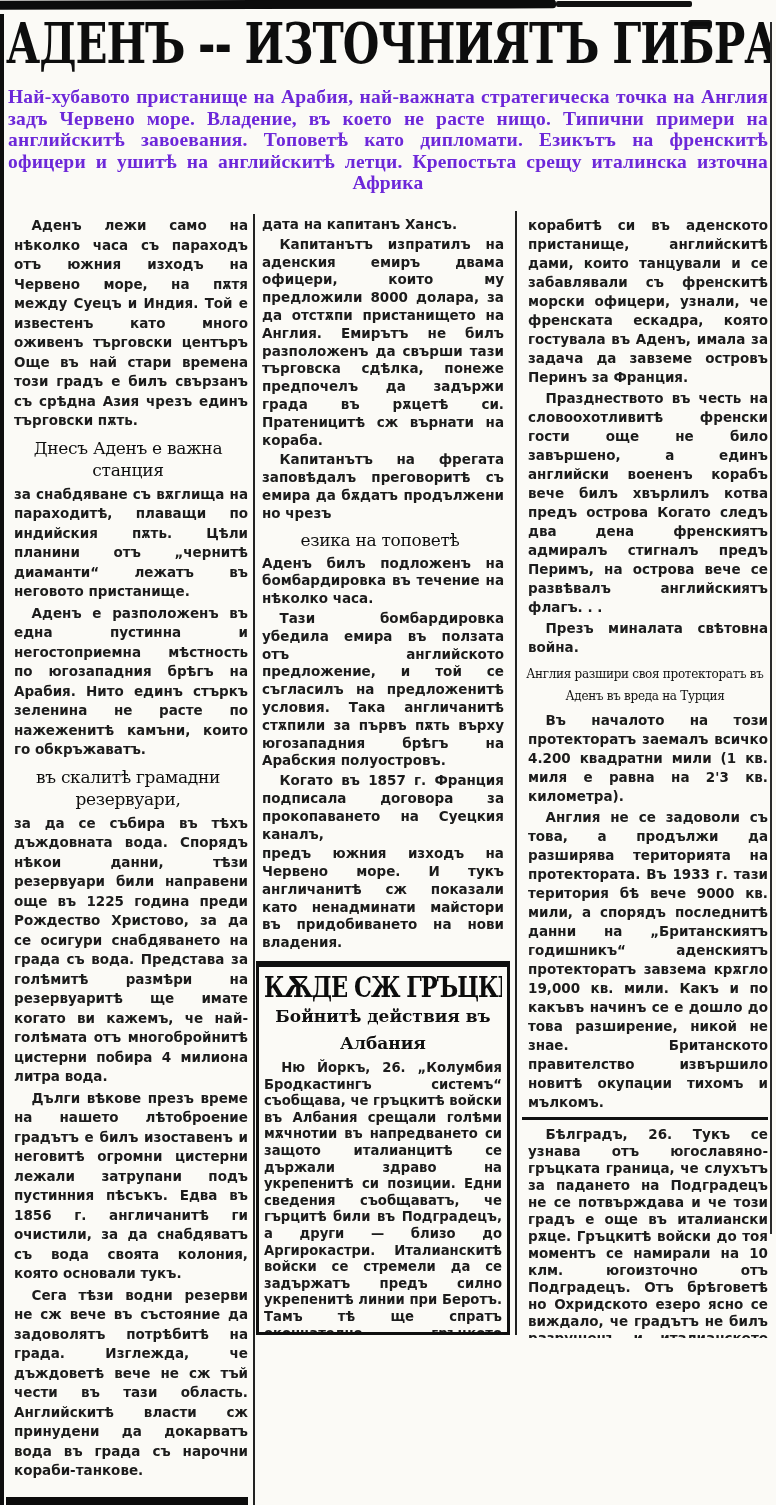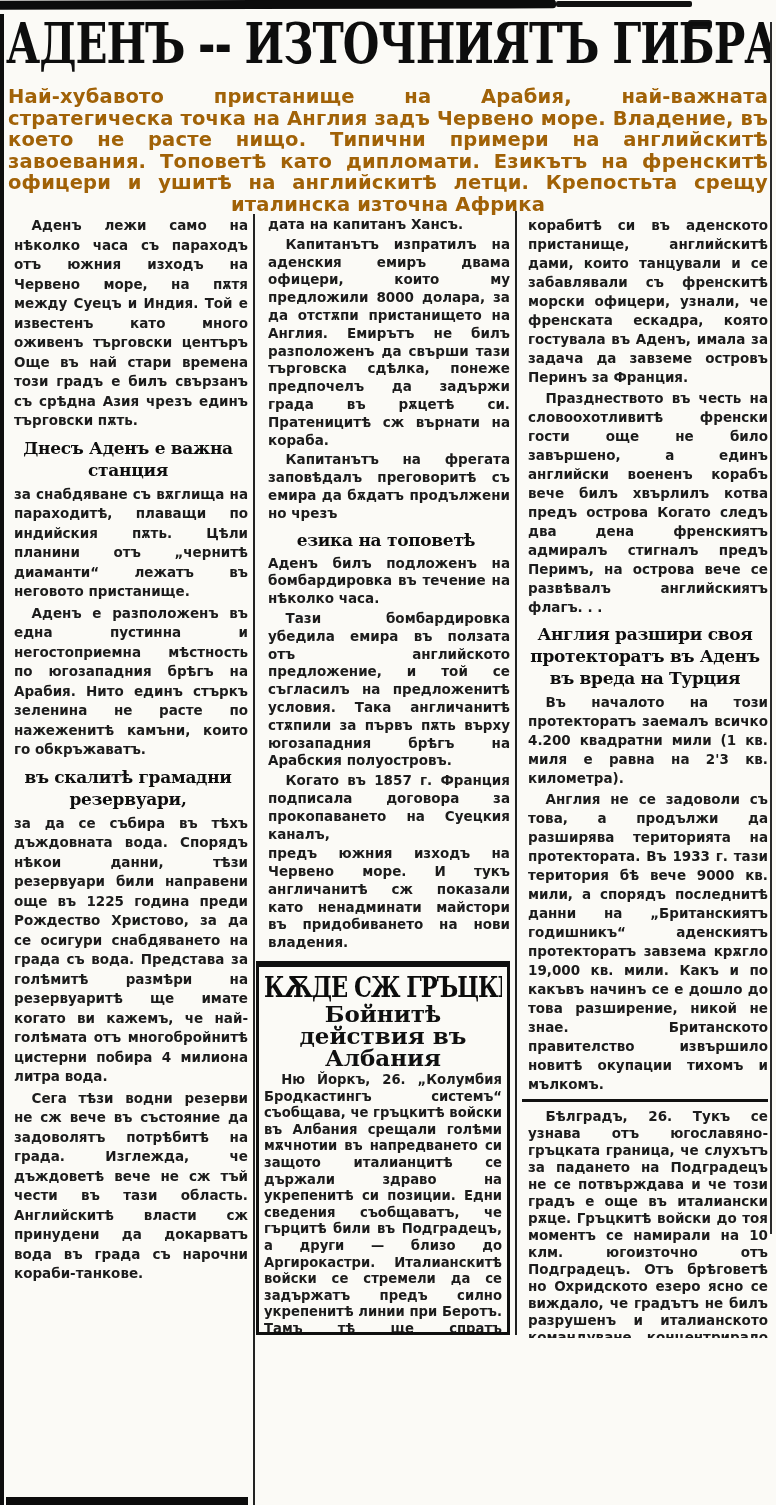--- a/index.html
+++ b/index.html
@@ -19,59 +19,59 @@
 
   .headline{
     position:absolute;left:6px;top:12px;width:764px;height:70px;margin:0;
     font-family:"DejaVu Serif",serif;font-weight:bold;font-size:42px;
     letter-spacing:-1px;white-space:nowrap;text-align:center;
     transform:scaleY(1.32);transform-origin:50% 0;overflow:hidden;color:#0d0d0d;
   }
   .deck{
     position:absolute;left:8px;top:86px;width:760px;margin:0;
     font-weight:bold;font-size:19.5px;line-height:21.5px;
-    text-align:justify;text-align-last:center;color:#a16207;letter-spacing:0.2px;
+    text-align:justify;text-align-last:center;color:#6d28d9;letter-spacing:0.2px;font-family:Liberation Serif, serif;
   }
 
   .col{position:absolute;top:216px;overflow:hidden;}
   .col1{left:8px;width:240px;height:1280px;font-size:13.5px;line-height:19.5px;}
-  .col2{left:262px;width:248px;height:744px;font-size:13.5px;line-height:17.8px;}
+  .col2{left:256px;width:248px;height:744px;font-size:13.5px;line-height:17.8px;}
   .col3{left:522px;width:246px;height:1122px;font-size:13.5px;line-height:19px;}
 
   .col p{margin:0 0 2px 6px;text-align:justify;text-indent:1.3em;font-weight:bold;color:#1c1c1c;}
   .col p.noindent{text-indent:0;}
   .col3 .belgrade{line-height:17px;}
 
   .sub{
     margin:6px 0 4px 0;text-align:center;font-family:"DejaVu Serif",serif;
-    font-weight:bold;color:#0e0e0e;letter-spacing:-0.3px;
+    font-weight:normal;color:#0e0e0e;letter-spacing:-0.3px;
   }
   .col1 .sub,.col2 .sub{font-size:17px;line-height:22px;}
-  .col3 .sub{font-size:17px;line-height:22px;text-align:center;}
+  .col3 .sub{font-size:12px;line-height:22px;text-align:center;}
   .lead-bold{font-weight:bold;}
 
   .vrule{position:absolute;width:2px;background:#222;}
   .vrule1{left:253px;top:214px;height:1291px;}
   .vrule2{left:515px;top:211px;height:1124px;}
 
   .hrule{border:0;height:3px;background:#111;margin:5px 0 6px 0;}
 
   .boxed{
     position:absolute;left:256px;top:961px;width:254px;height:374px;
     border:3px solid #0f0f0f;border-top-width:6px;box-sizing:border-box;
     padding:3px 5px 2px 5px;background:#fbfaf6;overflow:hidden;
   }
   .box-headline{
     margin:1px 0 2px 0;font-family:"DejaVu Serif",serif;font-weight:bold;
     font-size:22.5px;white-space:nowrap;text-align:center;letter-spacing:-1px;
     transform:scaleY(1.25);transform-origin:50% 0;color:#0c0c0c;overflow:hidden;
   }
   .box-subhead{
     margin:6px 0 3px 0;font-family:"DejaVu Serif",serif;font-weight:bold;
-    font-size:23px;line-height:22px;text-align:center;color:#101010;
+    font-size:17px;line-height:27px;text-align:center;color:#101010;
   }
   .boxed p{margin:0;text-align:justify;text-indent:1.3em;font-weight:bold;
     font-size:13.2px;line-height:16.6px;color:#1c1c1c;}
 </style>
 </head>
 <body>
 
 <div class="page">
 
   <div class="torn-a"></div>
@@ -86,39 +86,41 @@
   <div class="vrule vrule1"></div>
   <div class="vrule vrule2"></div>
 
   <div class="col col1">
     <p>Аденъ лежи само на нѣколко часа съ параходъ отъ южния изходъ на Червено море, на пѫтя между Суецъ и Индия. Той е известенъ като много оживенъ търговски центъръ Още въ най стари времена този градъ е билъ свързанъ съ срѣдна Азия чрезъ единъ търговски пѫть.</p>
     <h2 class="sub">Днесъ Аденъ е важна станция</h2>
     <p class="noindent">за снабдяване съ вѫглища на параходитѣ, плаващи по индийския пѫть. Цѣли планини отъ „чернитѣ диаманти“ лежатъ въ неговото пристанище.</p>
     <p>Аденъ е разположенъ въ една пустинна и негостоприемна мѣстность по югозападния брѣгъ на Арабия. Нито единъ стъркъ зеленина не расте по нажеженитѣ камъни, които го обкръжаватъ.</p>
     <h2 class="sub">въ скалитѣ грамадни резервуари,</h2>
     <p class="noindent">за да се събира въ тѣхъ дъждовната вода. Спорядъ нѣкои данни, тѣзи резервуари били направени още въ 1225 година преди Рождество Христово, за да се осигури снабдяването на града съ вода. Представа за голѣмитѣ размѣри на резервуаритѣ ще имате когато ви кажемъ, че най-голѣмата отъ многобройнитѣ цистерни побира 4 милиона литра вода.</p>
+    <p>Дълги вѣкове презъ време на нашето лѣтоброение градътъ е билъ изоставенъ и неговитѣ огромни цистерни лежали затрупани подъ пустинния пѣсъкъ. Едва въ 1856 г. англичанитѣ ги очистили, за да снабдяватъ съ вода своята колония, която основали тукъ.</p>
     <p>Сега тѣзи водни резерви не сж вече въ състояние да задоволятъ потрѣбитѣ на града. Изглежда, че дъждоветѣ вече не сж тъй чести въ тази область. Английскитѣ власти сж принудени да докарватъ вода въ града съ нарочни кораби-танкове.</p>
 
   </div>
 
   <div class="col col2">
     <p class="noindent">дата на капитанъ Хансъ.</p>
     <p>Капитанътъ изпратилъ на аденския емиръ двама офицери, които му предложили 8000 долара, за да отстѫпи пристанището на Англия. Емирътъ не билъ разположенъ да свърши тази търговска сдѣлка, понеже предпочелъ да задържи града въ рѫцетѣ си. Пратеницитѣ сж върнати на кораба.</p>
     <p>Капитанътъ на фрегата заповѣдалъ преговоритѣ съ емира да бѫдатъ продължени но чрезъ</p>
     <h2 class="sub">езика на топоветѣ</h2>
     <p class="noindent">Аденъ билъ подложенъ на бомбардировка въ течение на нѣколко часа.</p>
     <p>Тази бомбардировка убедила емира въ ползата отъ английското предложение, и той се съгласилъ на предложенитѣ условия. Така англичанитѣ стѫпили за първъ пѫть върху югозападния брѣгъ на Арабския полуостровъ.</p>
     <p>Когато въ 1857 г. Франция подписала договора за прокопаването на Суецкия каналъ,</p>
     <p class="noindent">предъ южния изходъ на Червено море. И тукъ англичанитѣ сж показали като ненадминати майстори въ придобиването на нови владения.</p>
 
   </div>
 
   <div class="col col3">
     <p class="noindent">корабитѣ си въ аденското пристанище, английскитѣ дами, които танцували и се забавлявали съ френскитѣ морски офицери, узнали, че френската ескадра, която гостувала въ Аденъ, имала за задача да завземе островъ Перинъ за Франция.</p>
     <p>Празднеството въ честь на словоохотливитѣ френски гости още не било завършено, а единъ английски воененъ корабъ вече билъ хвърлилъ котва предъ острова Когато следъ два дена френскиятъ адмиралъ стигналъ предъ Перимъ, на острова вече се развѣвалъ английскиятъ флагъ. . .</p>
+    <p class="lead-bold">Презъ миналата свѣтовна война.</p>
     <h2 class="sub">Англия разшири своя протекторатъ въ Аденъ въ вреда на Турция</h2>
     <p>Въ началото на този протекторатъ заемалъ всичко 4.200 квадратни мили (1 кв. миля е равна на 2'3 кв. километра).</p>
     <p>Англия не се задоволи съ това, а продължи да разширява територията на протектората. Въ 1933 г. тази територия бѣ вече 9000 кв. мили, а спорядъ последнитѣ данни на „Британскиятъ годишникъ“ аденскиятъ протекторатъ завзема крѫгло 19,000 кв. мили. Какъ и по какъвъ начинъ се е дошло до това разширение, никой не знае. Британското правителство извършило новитѣ окупации тихомъ и мълкомъ.</p>
     <hr class="hrule">
     <p class="belgrade">Бѣлградъ, 26. Тукъ се узнава отъ югославяно-гръцката граница, че слухътъ за падането на Подградецъ не се потвърждава и че този градъ е още въ италиански рѫце. Гръцкитѣ войски до тоя моментъ се намирали на 10 клм. югоизточно отъ Подградецъ. Отъ брѣговетѣ но Охридското езеро ясно се виждало, че градътъ не билъ разрушенъ и италианското командуване концентрирало много войски въ този секторъ главно блиндирани отряди.</p>
 
   </div>
 
   <div class="boxed">
     <h2 class="box-headline">КѪДЕ СЖ ГРЪЦКИТѢ ВОЙСКИ</h2>

